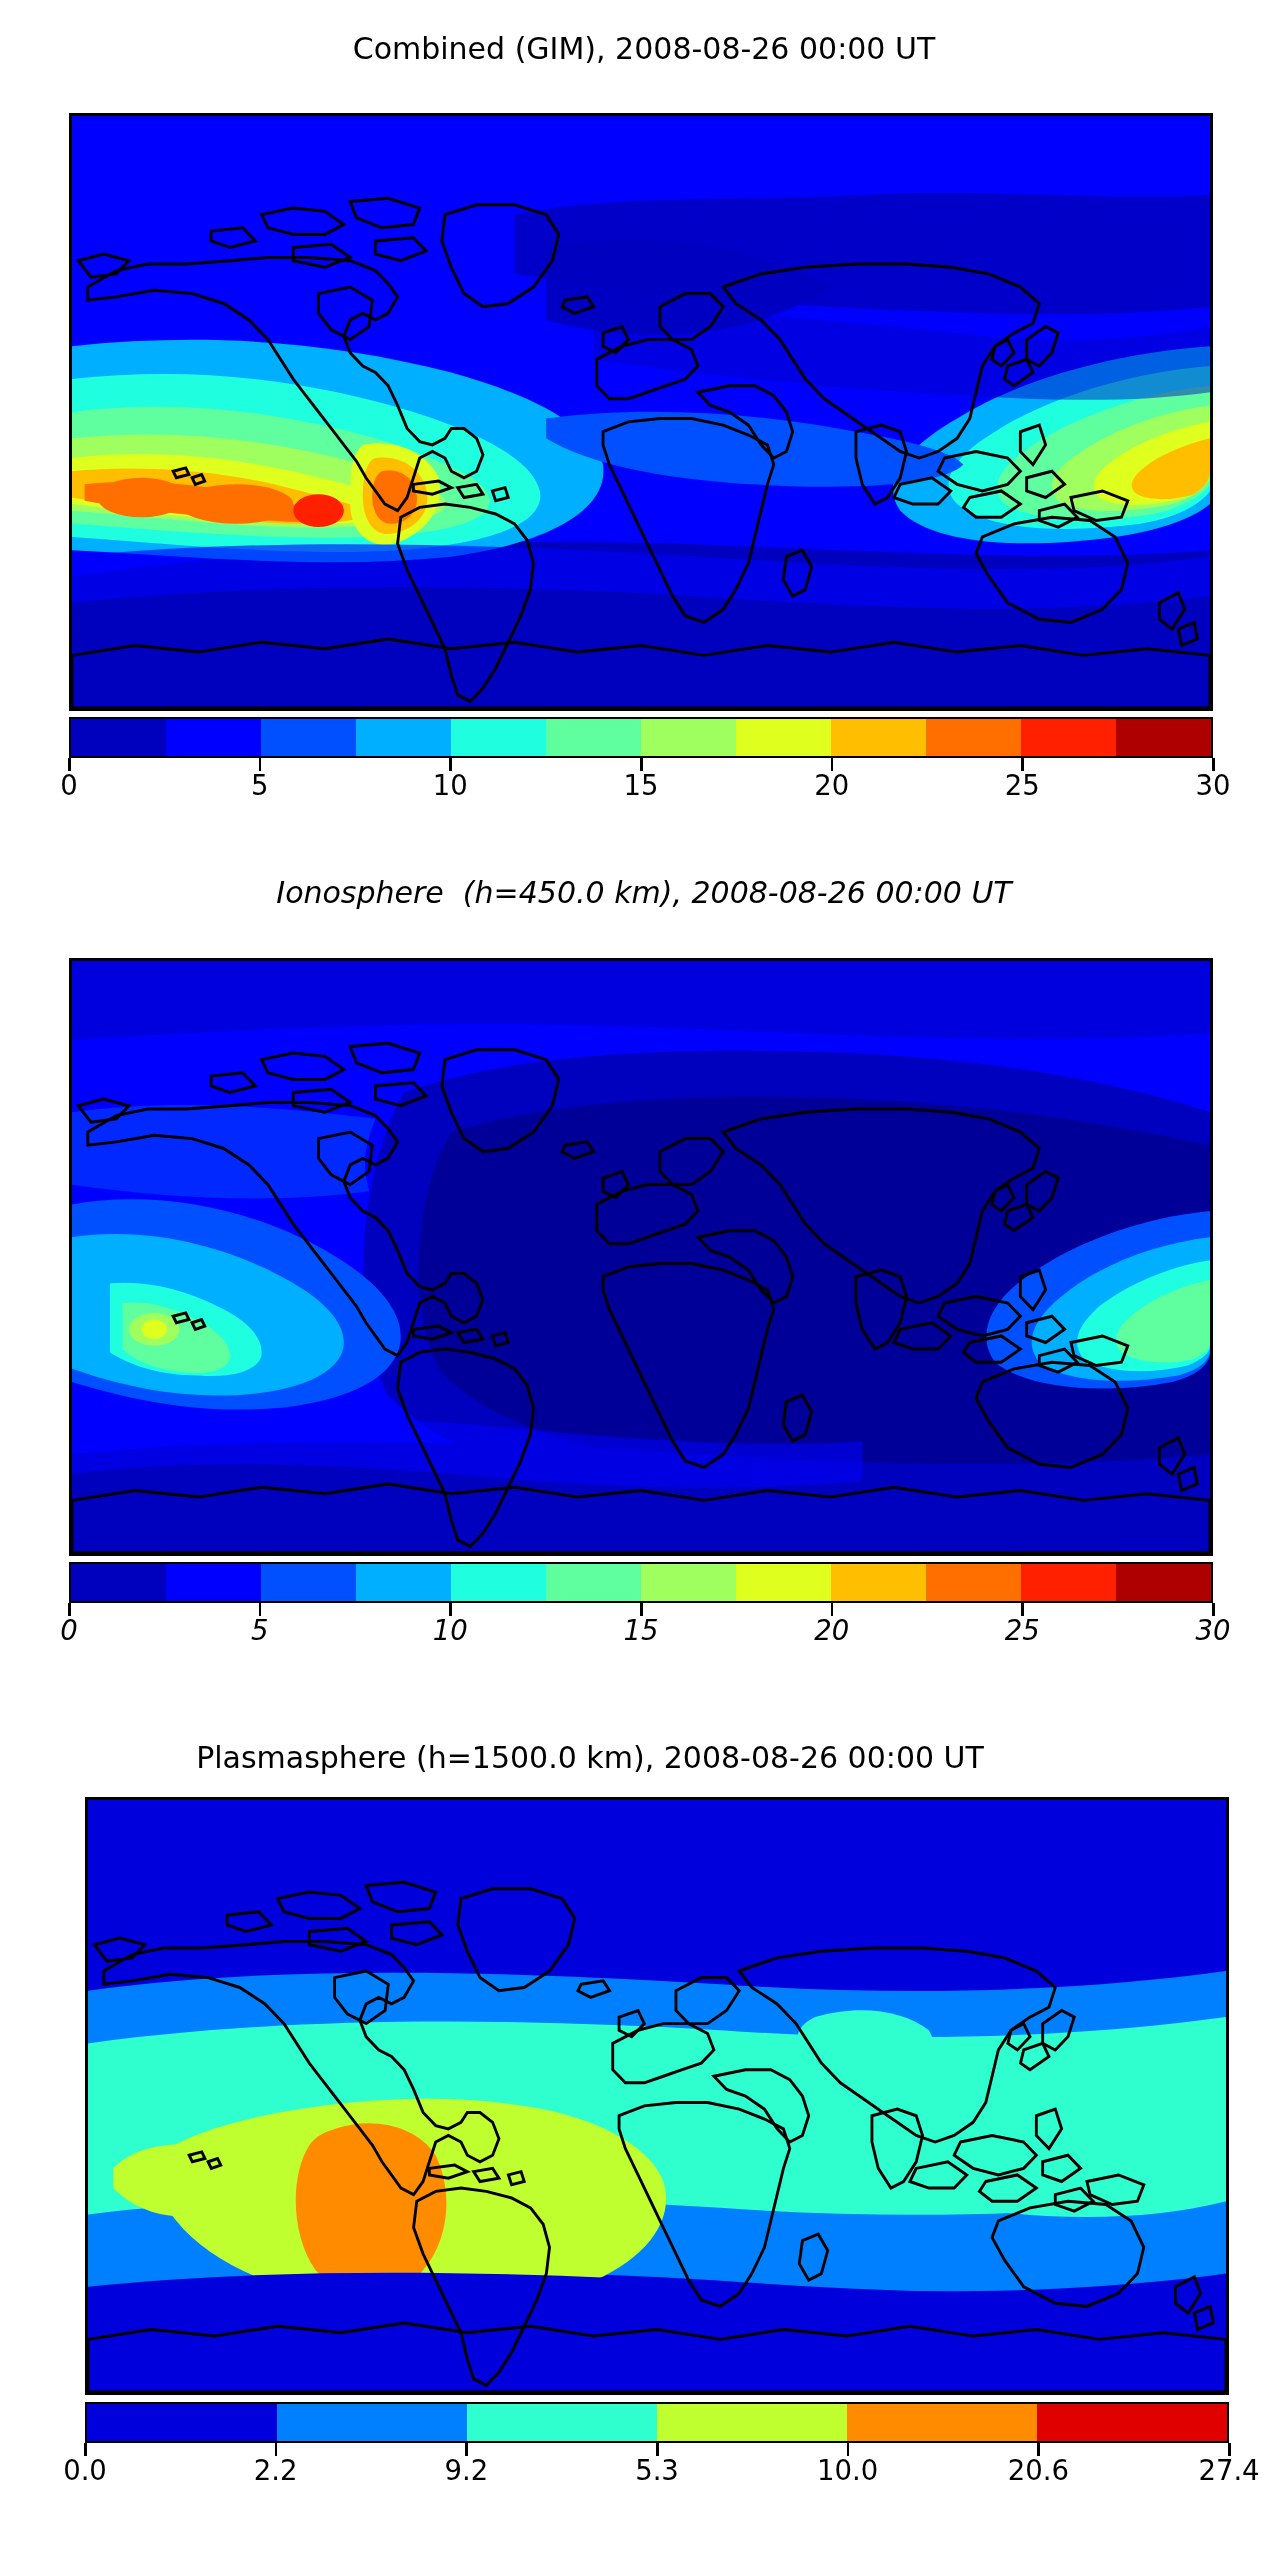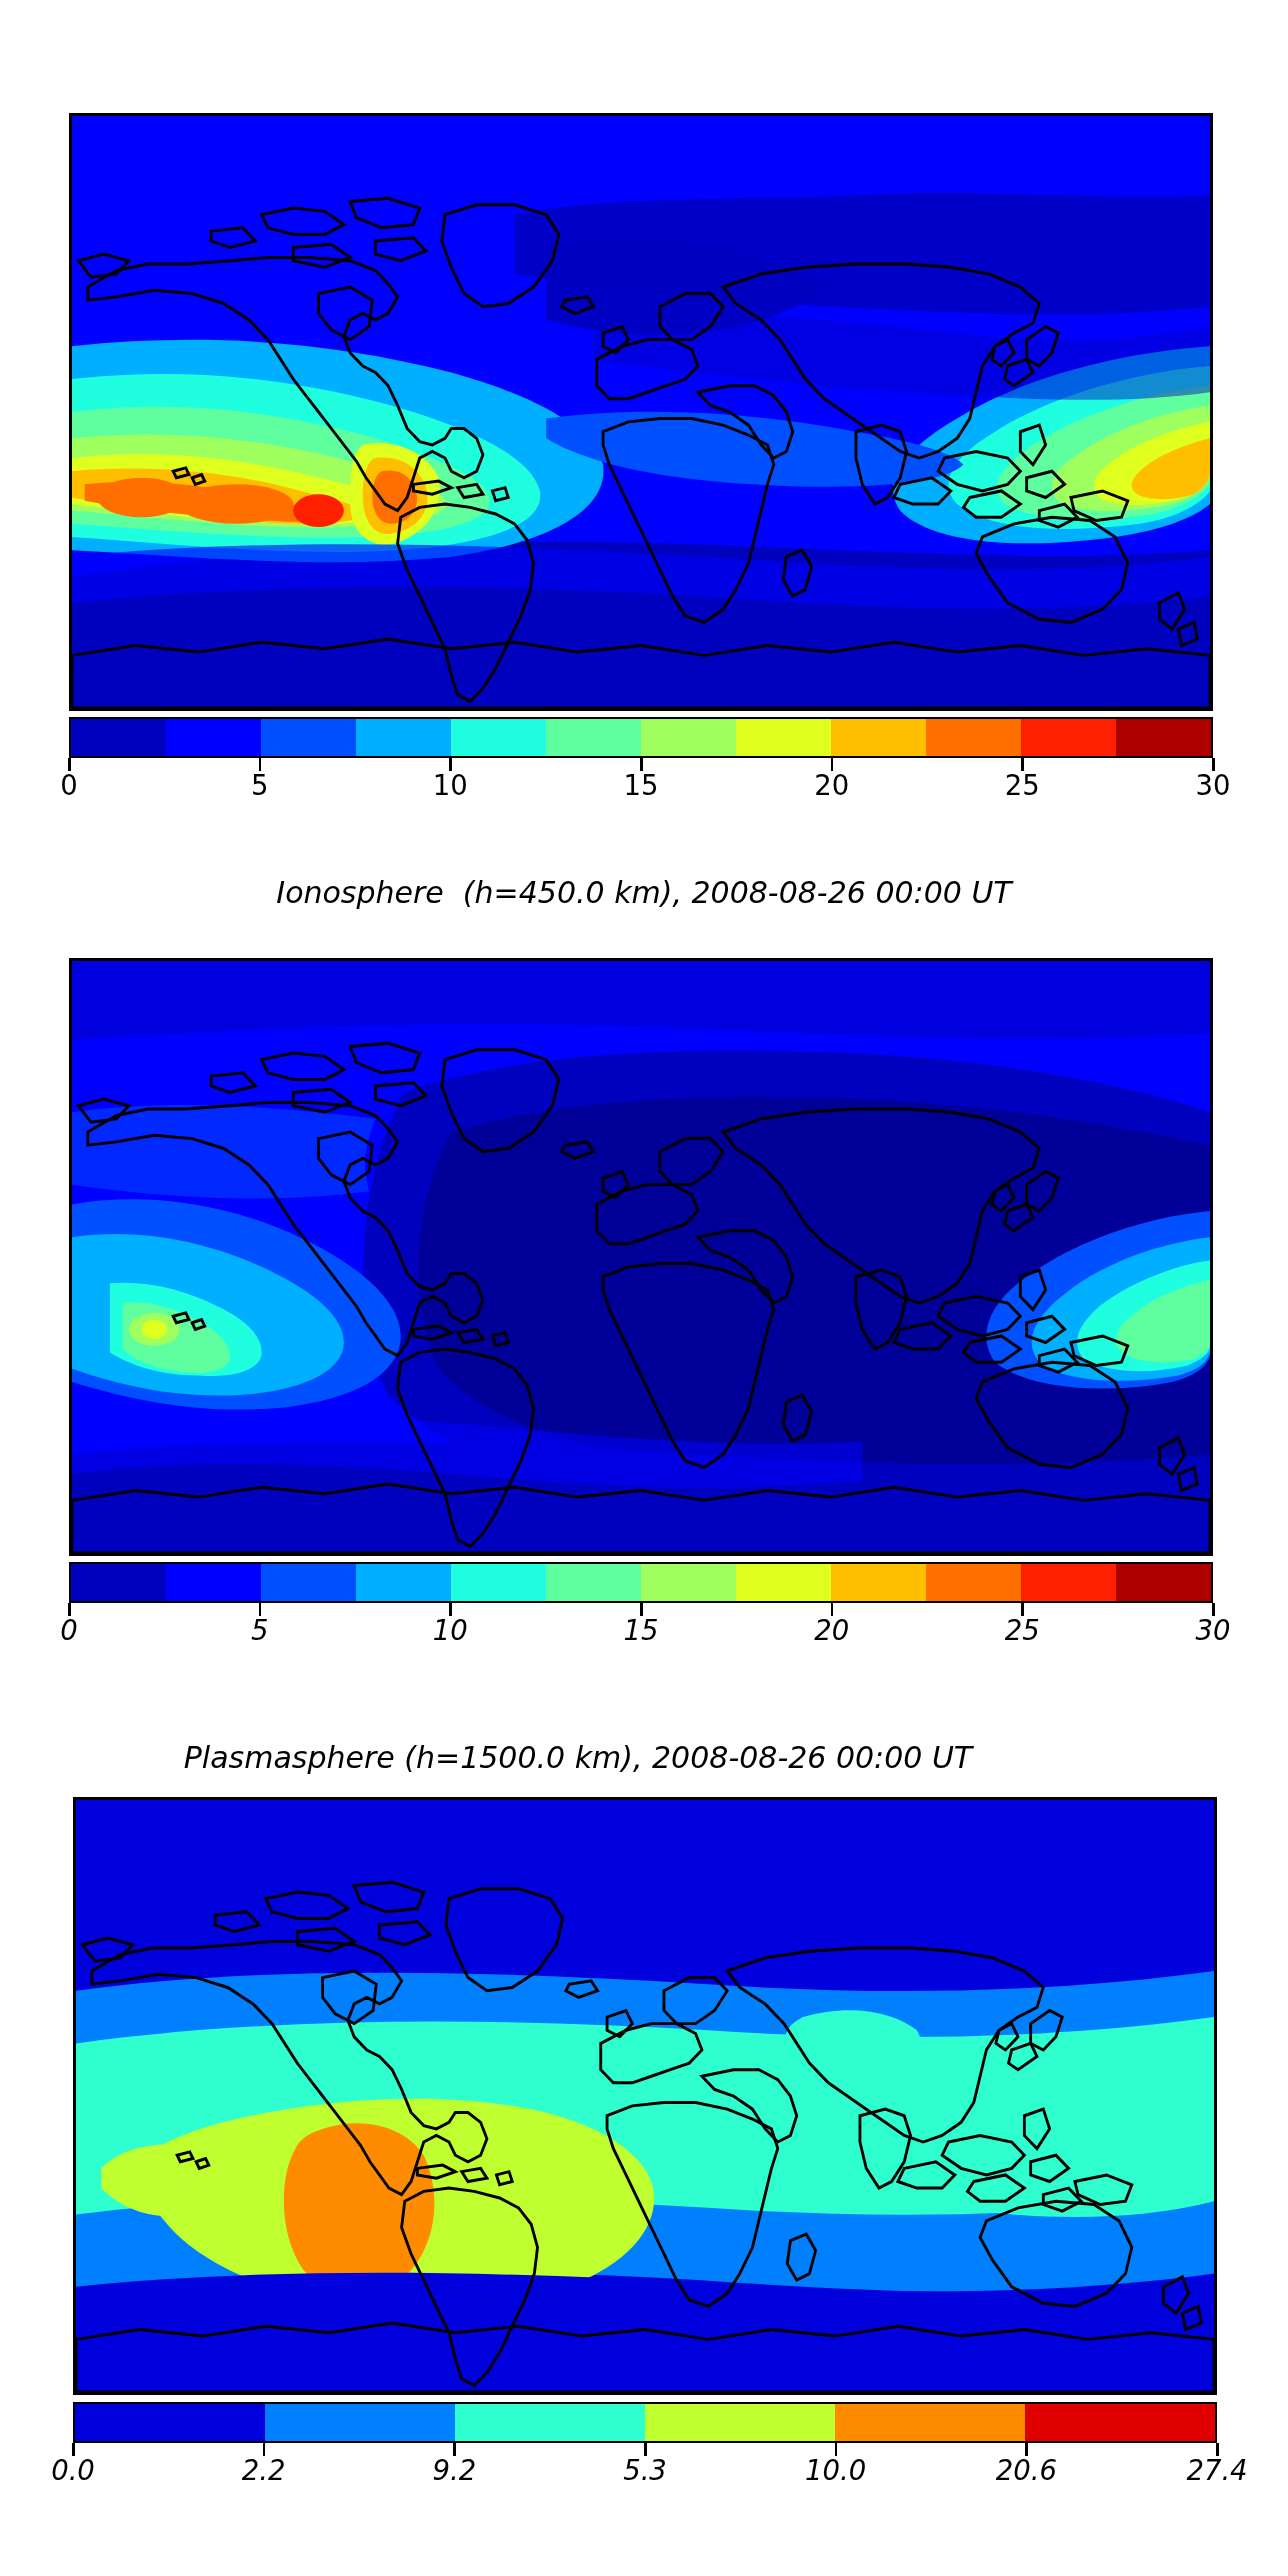--- a/index.html
+++ b/index.html
@@ -44,20 +44,21 @@
     font-family:"DejaVu Sans",sans-serif;
   }
 </style>
 </head>
 <body>
 
 <div class="figure">
 
   <div class="panel" style="left:0px;top:34px;width:1288px;height:824px;">
 
+    <div class="panel-title">Combined (GIM), 2008-08-26 00:00 UT</div>
 
     <div class="map-frame" style="left:69px;top:79px;width:1144px;height:598px;">
       <div class="map-canvas">
         <svg viewBox="0 0 360 180" preserveAspectRatio="none">
           <defs>
 
             <g id="coast">
 
               <path d="M5,52 L14,47 L24,45 L36,45 L50,44 L62,43 L75,43 L88,44 L96,47 L100,51
                        L103,55 L100,60 L96,62 L92,60 L88,62 L86,67 L88,72 L92,76 L96,78
@@ -328,21 +329,21 @@
         <div class="clabel" style="left:16.6667%">5</div>
         <div class="clabel" style="left:33.3333%">10</div>
         <div class="clabel" style="left:50%">15</div>
         <div class="clabel" style="left:66.6667%">20</div>
         <div class="clabel" style="left:83.3333%">25</div>
         <div class="clabel" style="left:100%">30</div>
       </div>
     </div>
   </div>
 
-  <div class="panel" style="left:4px;top:1743px;width:1148px;height:824px;font-style:italic;">
+  <div class="panel" style="left:16px;top:1743px;width:1148px;height:824px;">
 
     <div class="panel-title">Plasmasphere (h=1500.0 km), 2008-08-26 00:00 UT</div>
 
     <div class="map-frame" style="left:69px;top:54px;width:1144px;height:598px;">
       <div class="map-canvas">
         <svg viewBox="0 0 360 180" preserveAspectRatio="none">
           <g>
 
             <rect x="0" y="0" width="360" height="180" fill="#0000DD"></rect>
 

